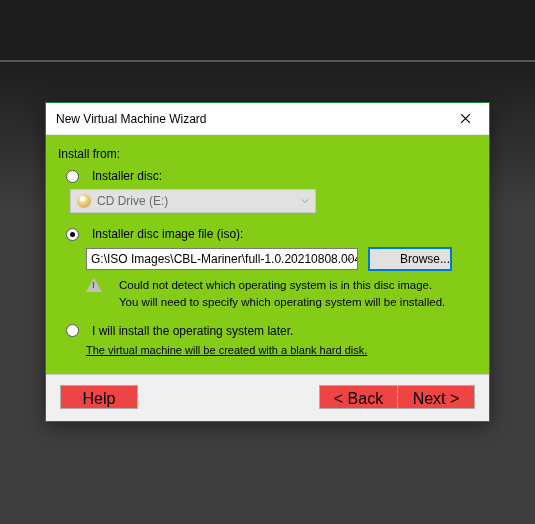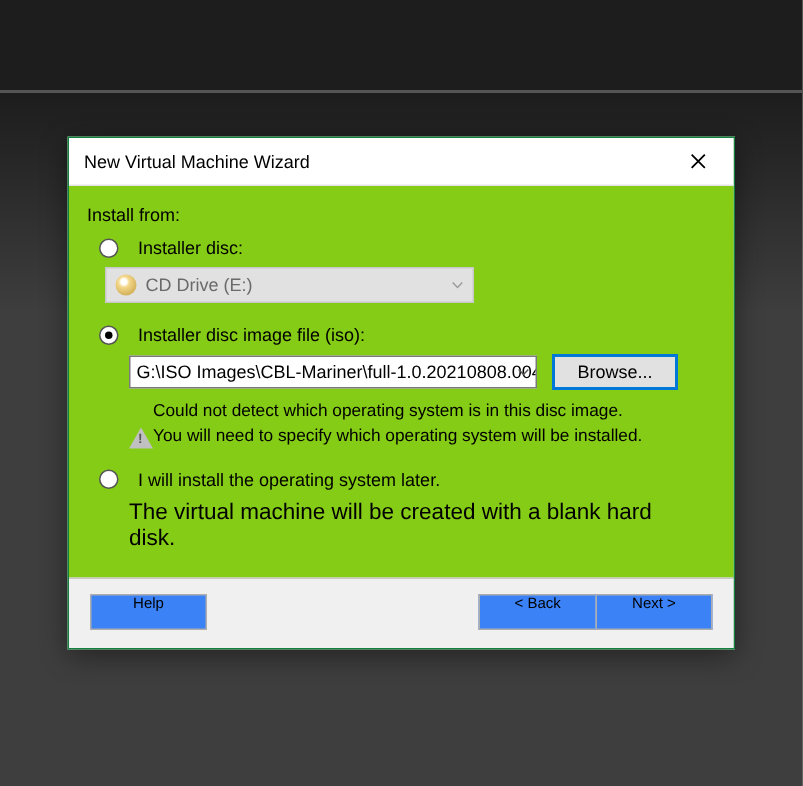--- a/index.html
+++ b/index.html
@@ -157,28 +157,28 @@
       width: 8px; height: 5px;
       color:#555;
     }
     .browse-btn {
       width: 84px;
       height: 24px;
       background: #e1e1e1;
       border: 2px solid #0078d7;
       display: flex;
       align-items: center;
-      justify-content: center;
+      justify-content: flex-end;
       font-size: 12px;
     }
     .warning-row {
       margin: 6px 0 14px 28px;
       display: flex;
-      gap: 0;
-      align-items: flex-end;
+      gap: 17px;
+      align-items: flex-start;
     }
     .warn-icon {
       width:0; height:0;
       border-left: 8px solid transparent;
       border-right: 8px solid transparent;
       border-bottom: 14px solid #c0c0c0;
       position: relative;
       margin-top: 1px;
       flex-shrink:0;
     }
@@ -188,40 +188,41 @@
       left:-2px; top:2px;
       font-size:9px; font-weight:bold;
       color:#555;
     }
     .warning-text {
       font-size: 11.5px;
       line-height: 1.4;
     }
     .later-desc {
       margin: 4px 0 0 28px;
-      font-size: 15px;
+      font-size: 11px;
+      text-decoration: underline;
     }
     .sep {
       height: 1px;
       background: #c8c8c8;
       margin: 0;
     }
     .footer {
       padding: 10px 14px 12px 14px;
       background: #f0f0f0;
       display: flex;
       align-items: center;
     }
     .btn {
       height: 24px;
-      background: #3b82f6;
+      background: #ef4444;
       border: 1px solid #adadad;
-      font-size: 10px;
-      display: flex;
-      align-items: flex-start;
+      font-size: 16px;
+      display: flex;
+      align-items: flex-end;
       justify-content: center;
       padding: 0 4px;
       min-width: 78px;
     }
     .help-btn { min-width: 78px; }
     .footer-spacer { flex: 1; }
     .footer-right { display:flex; gap: 6px; }
     .footer-right .pair { display:flex; gap:0; }
     .footer-right .pair .btn:first-child { border-right: none; }
   </style>

